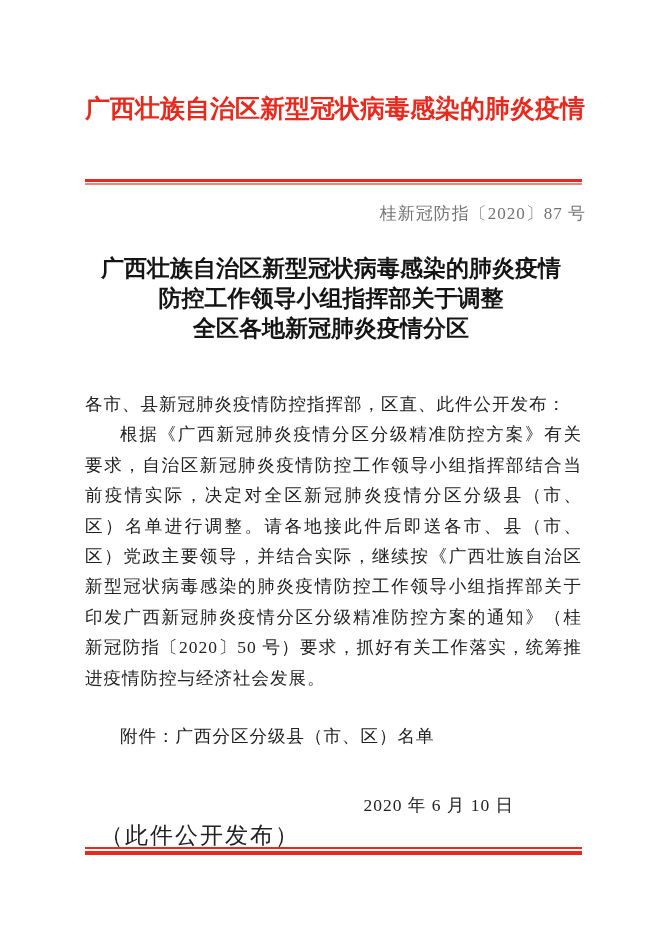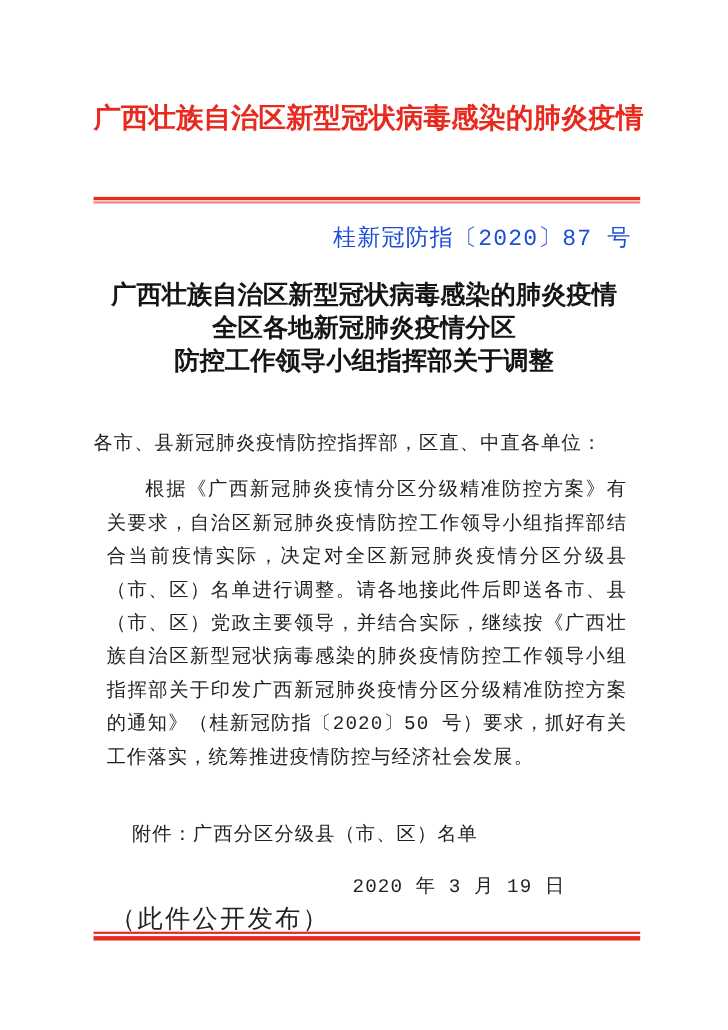--- a/index.html
+++ b/index.html
@@ -2,21 +2,21 @@
 <html><head>
 <meta charset="utf-8">
 <style>
   html, body { margin: 0; padding: 0; background: #ffffff; }
   .page {
     position: relative;
     width: 662px;
     height: 928px;
     background: #ffffff;
     overflow: hidden;
-    font-family: Liberation Mono, monospace;
+    font-family: Liberation Serif, serif;
     color: #1f1f1f;
   }
 
   
   .letterhead {
     position: absolute;
     left: 85px;
     right: 80px;
     top: 86px;
   }
@@ -41,25 +41,25 @@
     right: 80px;
     top: 179px;
   }
   .sep-top .thick { height: 3px; background: #e8291e; }
   .sep-top .gap { height: 1px; background: transparent; }
   .sep-top .thin { height: 2px; background: #f0837b; }
 
   
   .doc-number {
     position: absolute;
-    right: 88px;
+    right: 76px;
     top: 202px;
-    font-size: 21px;
+    font-size: 17px;
     letter-spacing: 1px;
-    color: #1d4ed8;
+    color: #737373;
   }
 
   
   .title {
     position: absolute;
     left: 40px;
     right: 40px;
     top: 254px;
     text-align: center;
     font-weight: bold;
@@ -74,22 +74,22 @@
     left: 85px;
     right: 80px;
     top: 389px;
     font-size: 17.5px;
     line-height: 30.4px;
     text-align: justify;
     letter-spacing: 1px;
     color: #222222;
   }
   .salutation { margin: 0; }
-  .para { margin: 12px; text-indent: 2em; }
-  .attachment { margin: 40px 0 0 0; text-indent: 2em; }
+  .para { margin: 0; text-indent: 2em; }
+  .attachment { margin: 28px 0 0 0; text-indent: 2em; }
 
   
   .date-line {
     position: absolute;
     right: 148px;
     top: 793px;
     font-size: 17.5px;
     letter-spacing: 1px;
     color: #222222;
   }
@@ -127,31 +127,31 @@
   <div class="sep-top">
     <div class="thick"></div>
     <div class="gap"></div>
     <div class="thin"></div>
   </div>
 
   <div class="doc-number">桂新冠防指〔2020〕87 号</div>
 
   <div class="title">
     <div>广西壮族自治区新型冠状病毒感染的肺炎疫情</div>
+    <div>防控工作领导小组指挥部关于调整</div>
     <div>全区各地新冠肺炎疫情分区</div>
-    <div>防控工作领导小组指挥部关于调整</div>
   </div>
 
   <div class="body-block">
-    <p class="salutation">各市、县新冠肺炎疫情防控指挥部，区直、中直各单位：</p>
+    <p class="salutation">各市、县新冠肺炎疫情防控指挥部，区直、此件公开发布：</p>
     <p class="para">根据《广西新冠肺炎疫情分区分级精准防控方案》有关要求，自治区新冠肺炎疫情防控工作领导小组指挥部结合当前疫情实际，决定对全区新冠肺炎疫情分区分级县（市、区）名单进行调整。请各地接此件后即送各市、县（市、区）党政主要领导，并结合实际，继续按《广西壮族自治区新型冠状病毒感染的肺炎疫情防控工作领导小组指挥部关于印发广西新冠肺炎疫情分区分级精准防控方案的通知》（桂新冠防指〔2020〕50 号）要求，抓好有关工作落实，统筹推进疫情防控与经济社会发展。</p>
     <p class="attachment">附件：广西分区分级县（市、区）名单</p>
   </div>
 
-  <div class="date-line">2020 年 3 月 19 日</div>
+  <div class="date-line">2020 年 6 月 10 日</div>
 
   <div class="footer-note">（此件公开发布）</div>
 
   <div class="sep-bottom">
     <div class="thin"></div>
     <div class="gap"></div>
     <div class="thick"></div>
   </div>
 
 </div>

